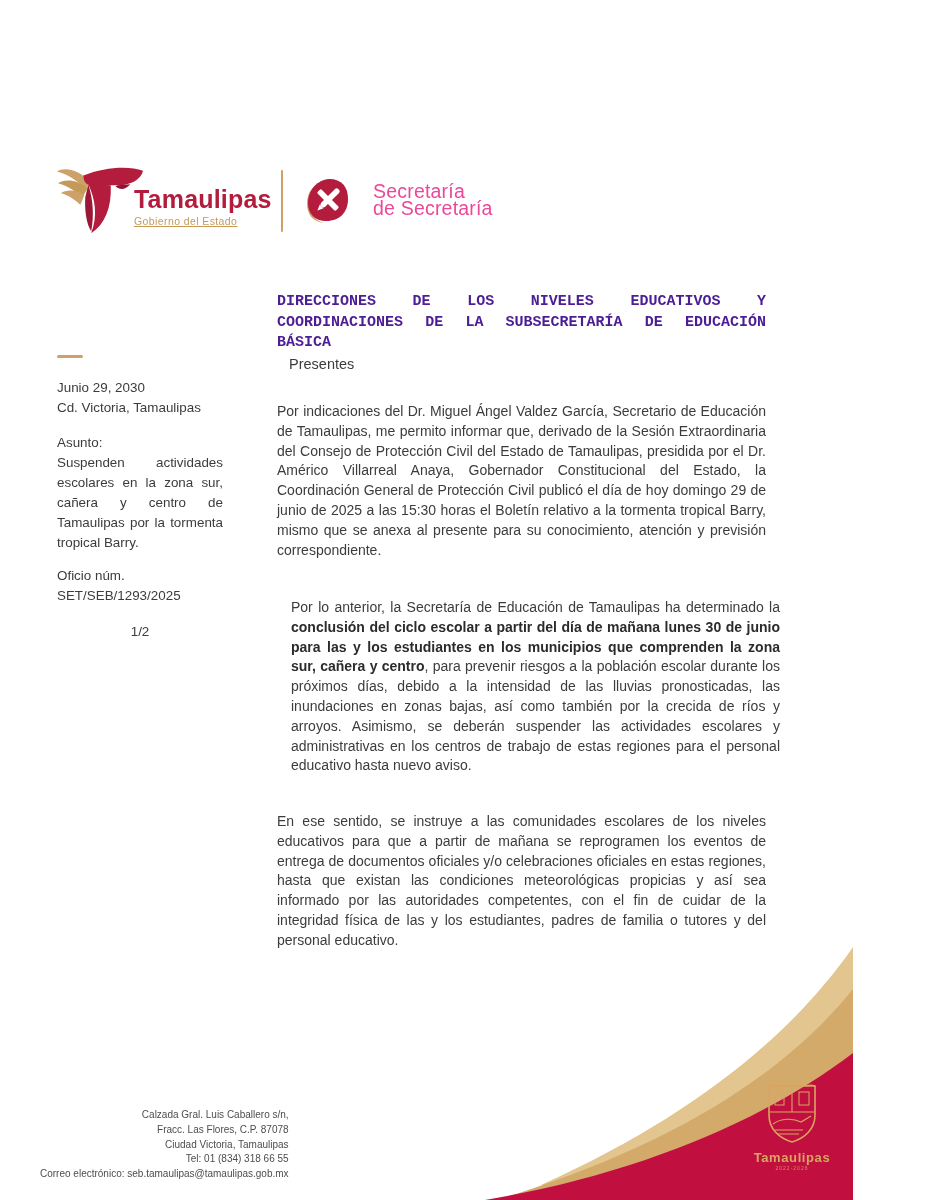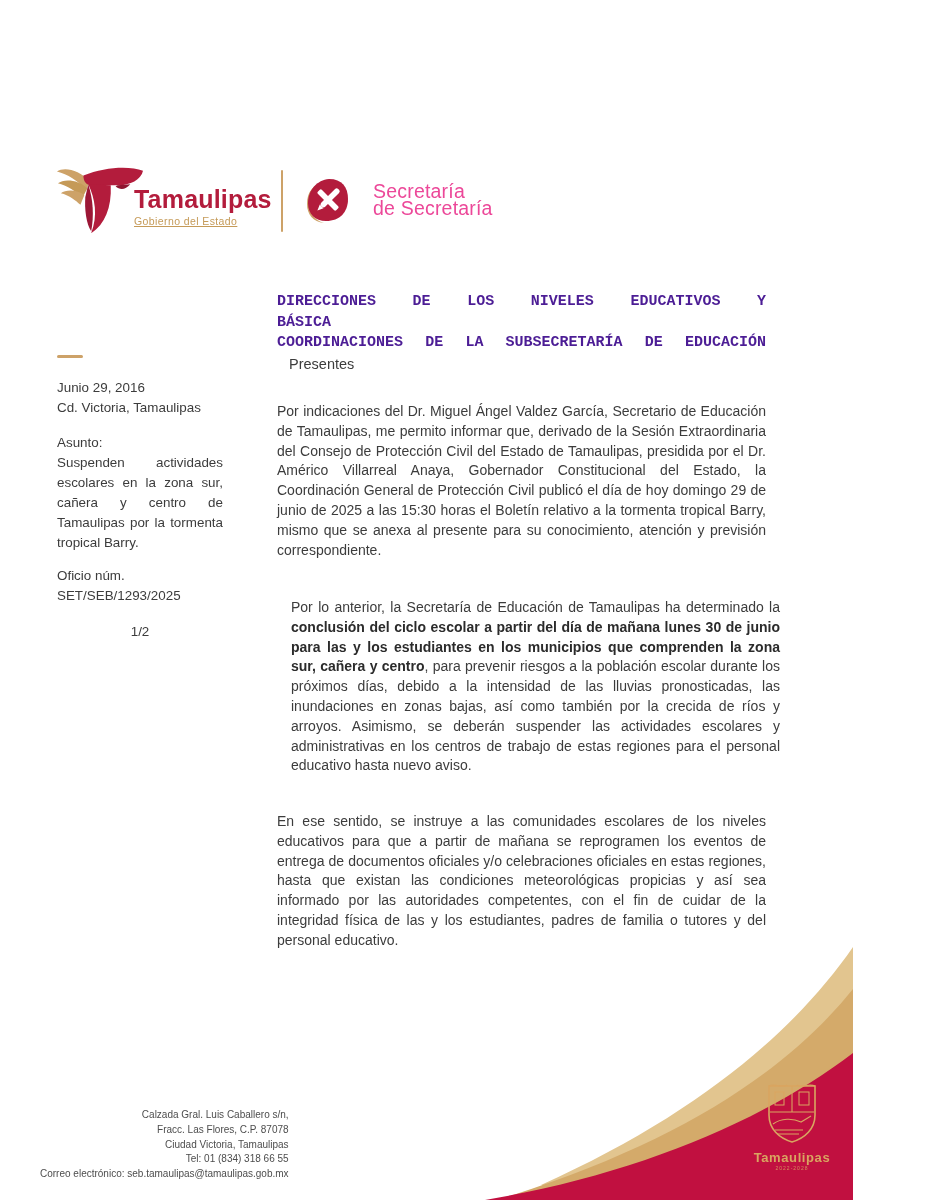--- a/index.html
+++ b/index.html
@@ -70,29 +70,29 @@
       <rect x="22.2" y="11" width="5.6" height="26" rx="1.4" fill="#ffffff"></rect>
     </g>
   </svg>
   <div class="secretaria">
     <div>Secretaría</div>
     <div>de Secretaría</div>
   </div>
 
   <div class="heading">
     <div class="line">DIRECCIONES DE LOS NIVELES EDUCATIVOS Y</div>
+    <div class="line">COORDINACIONES DE LA SUBSECRETARÍA DE EDUCACIÓN</div>
     <div class="line last">BÁSICA</div>
-    <div class="line">COORDINACIONES DE LA SUBSECRETARÍA DE EDUCACIÓN</div>
   </div>
   <div class="salutation">Presentes</div>
 
   <div class="leftcol">
     <div class="gold-dash"></div>
     <div class="block">
-      <div>Junio 29, 2016</div>
+      <div>Junio 29, 2030</div>
       <div>Cd. Victoria, Tamaulipas</div>
     </div>
     <div>
       <div>Asunto:</div>
       <div class="just block">Suspenden actividades escolares en la zona sur, cañera y centro de Tamaulipas por la tormenta tropical Barry.</div>
     </div>
     <div class="block" style="margin-top:-2px;">
       <div>Oficio núm.</div>
       <div>SET/SEB/1293/2025</div>
     </div>

